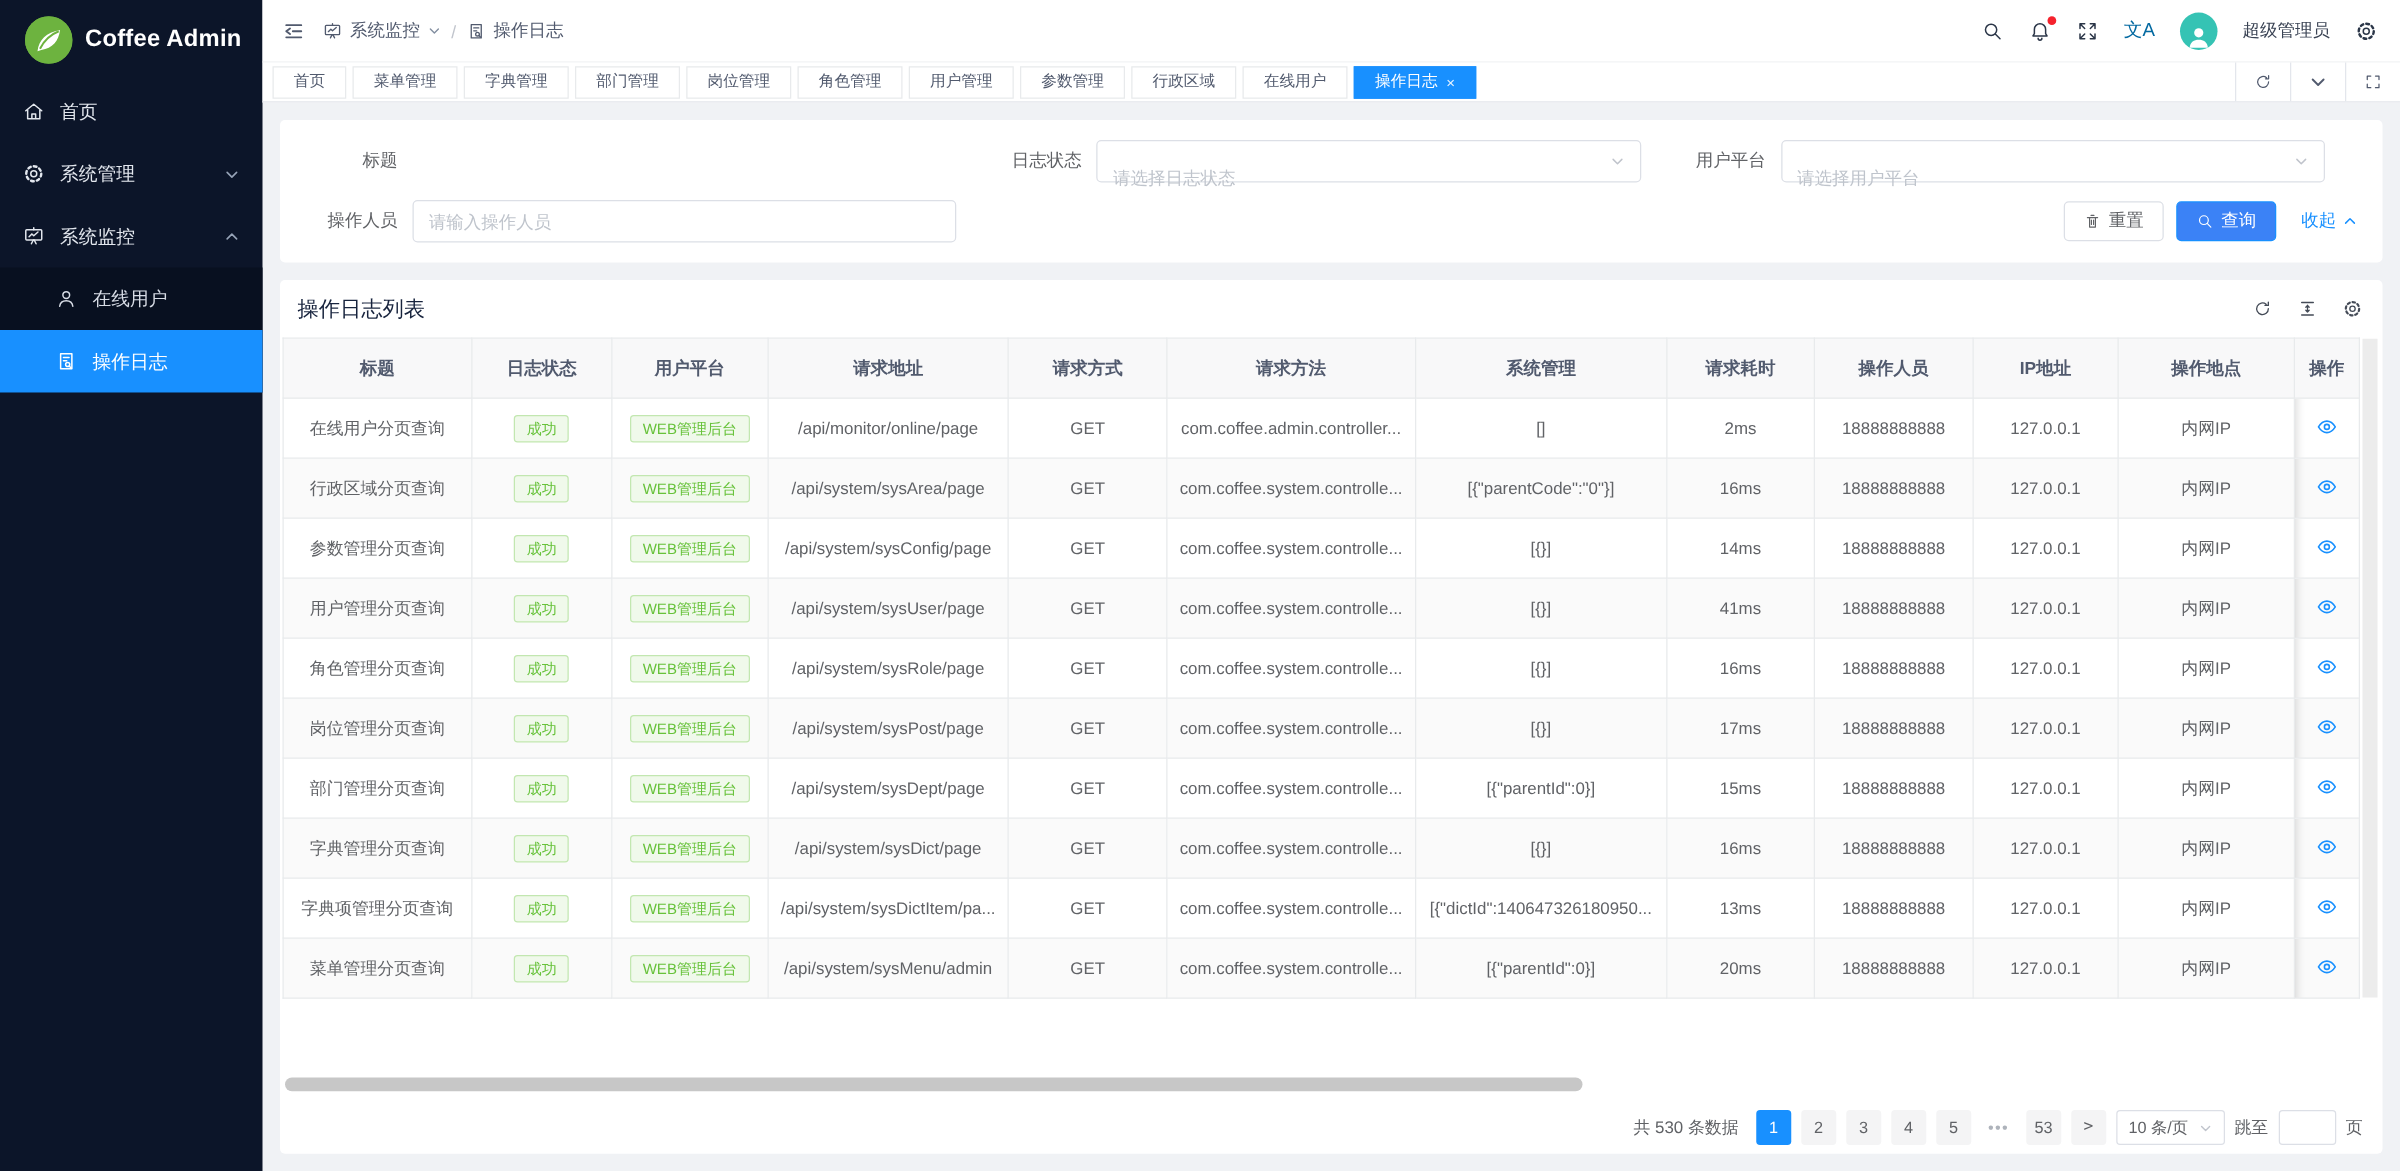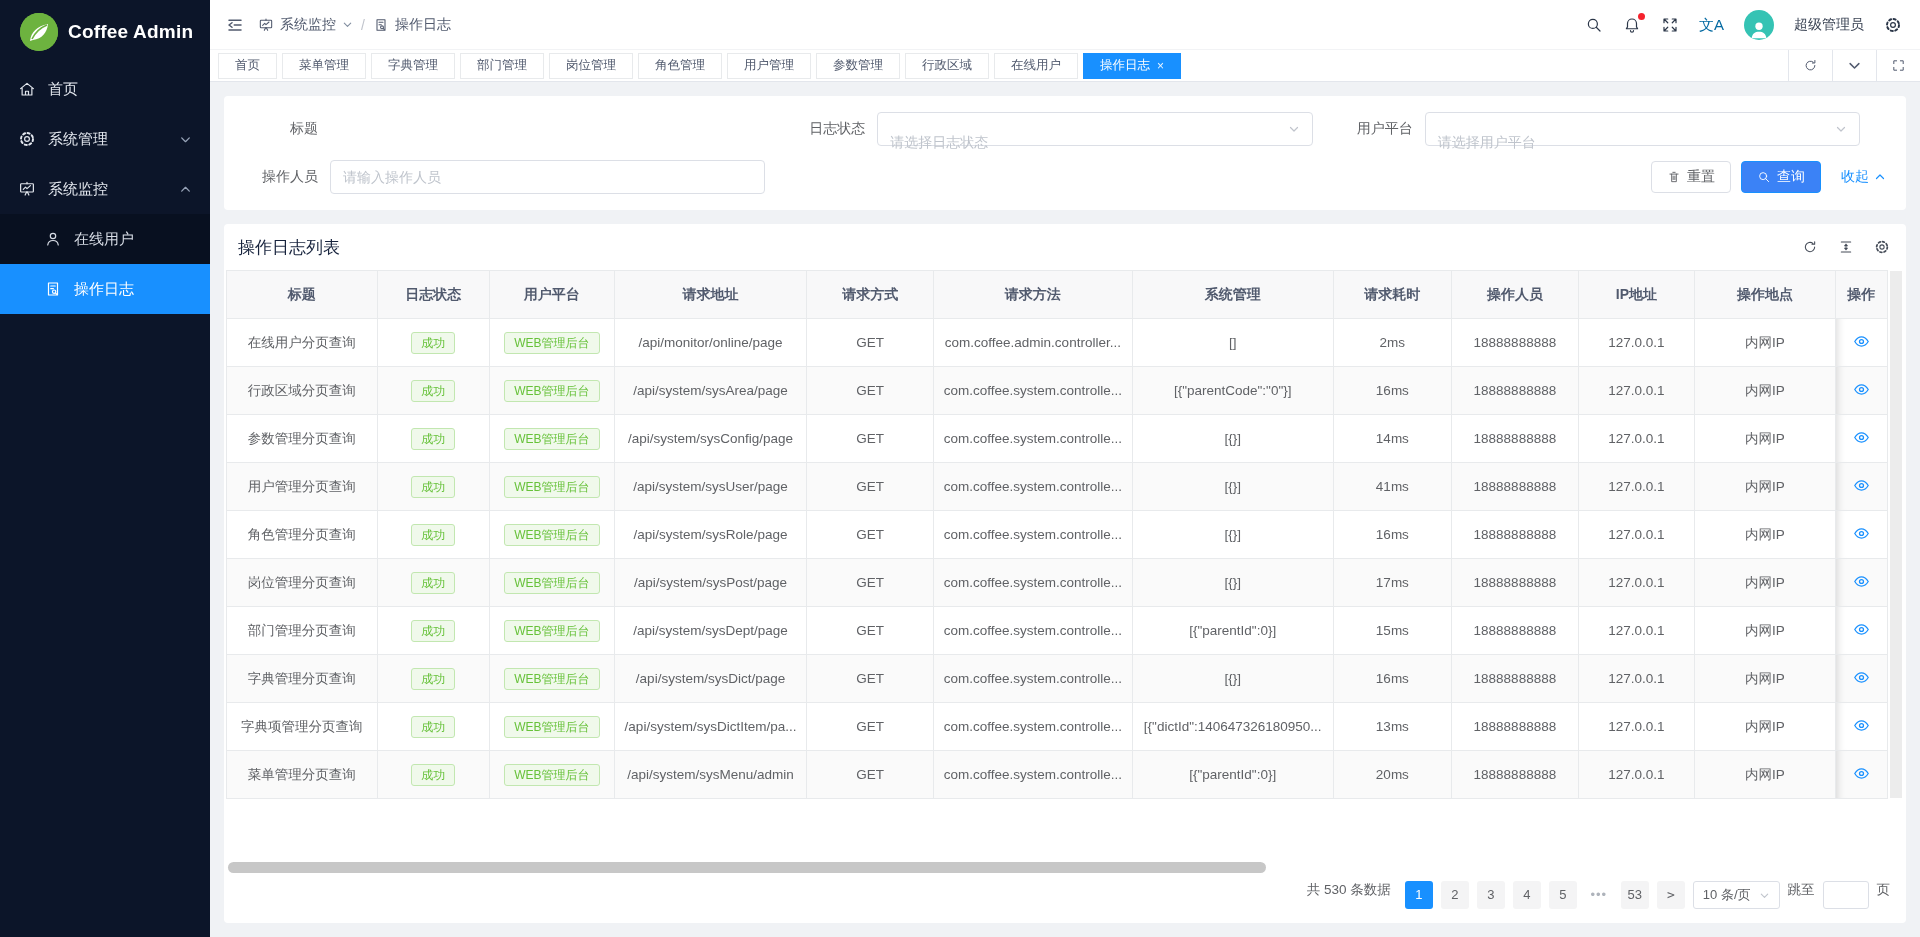--- a/index.html
+++ b/index.html
@@ -84,21 +84,21 @@
   .log-table .col-op { box-shadow:inset 9px 0 8px -8px rgba(0,0,0,.16); }
   .tag { display:inline-block; font-size:12px; line-height:20px; padding:0 9px; border-radius:3px; background:#f0f9eb; border:1px solid #c2e7b0; color:#67c23a; }
   .eye-btn { display:inline-flex; cursor:pointer; color:#1890ff; }
   .eye-btn svg { width:17px; height:17px; stroke-width:1.8; }
   .v-gutter { position:absolute; top:1px; right:2px; width:12px; bottom:1px; background:#ececec; }
 
   .table-spacer { flex:1; }
   .h-scroll { height:11px; margin:0 2px 8px 2px; flex-shrink:0; }
   .h-thumb { width:62%; height:11px; border-radius:6px; background:#c7c7c7; }
 
-  .pagination { height:42px; display:flex; justify-content:flex-end; gap:8px; padding:0 14px 0 0; font-size:13.5px; color:#606266; flex-shrink:0; }
+  .pagination { height:42px; display:flex; align-items:center; justify-content:flex-end; gap:8px; padding:0 14px 0 0; font-size:13.5px; color:#606266; flex-shrink:0; }
   .total-text { margin-right:6px; }
   .page-btn { min-width:28px; height:28px; line-height:28px; text-align:center; border-radius:3px; background:#f4f4f5; color:#606266; cursor:pointer; padding:0 4px; font-size:13px; }
   .page-btn.active { background:#1890ff; color:#fff; }
   .page-btn.dots { background:transparent; color:#aeb3bb; letter-spacing:1px; }
   .page-next { font-family:"DejaVu Sans Mono",monospace; }
   .size-select { height:28px; border:1px solid #dcdfe6; border-radius:3px; background:#fff; display:flex; align-items:center; gap:8px; padding:0 9px; font-size:13px; color:#606266; cursor:pointer; }
   .size-select .chev svg { width:11px; height:11px; color:#c0c4cc; }
   .jump-input { width:46px; height:28px; border:1px solid #dcdfe6; border-radius:3px; outline:none; }
 </style>
 </head>

